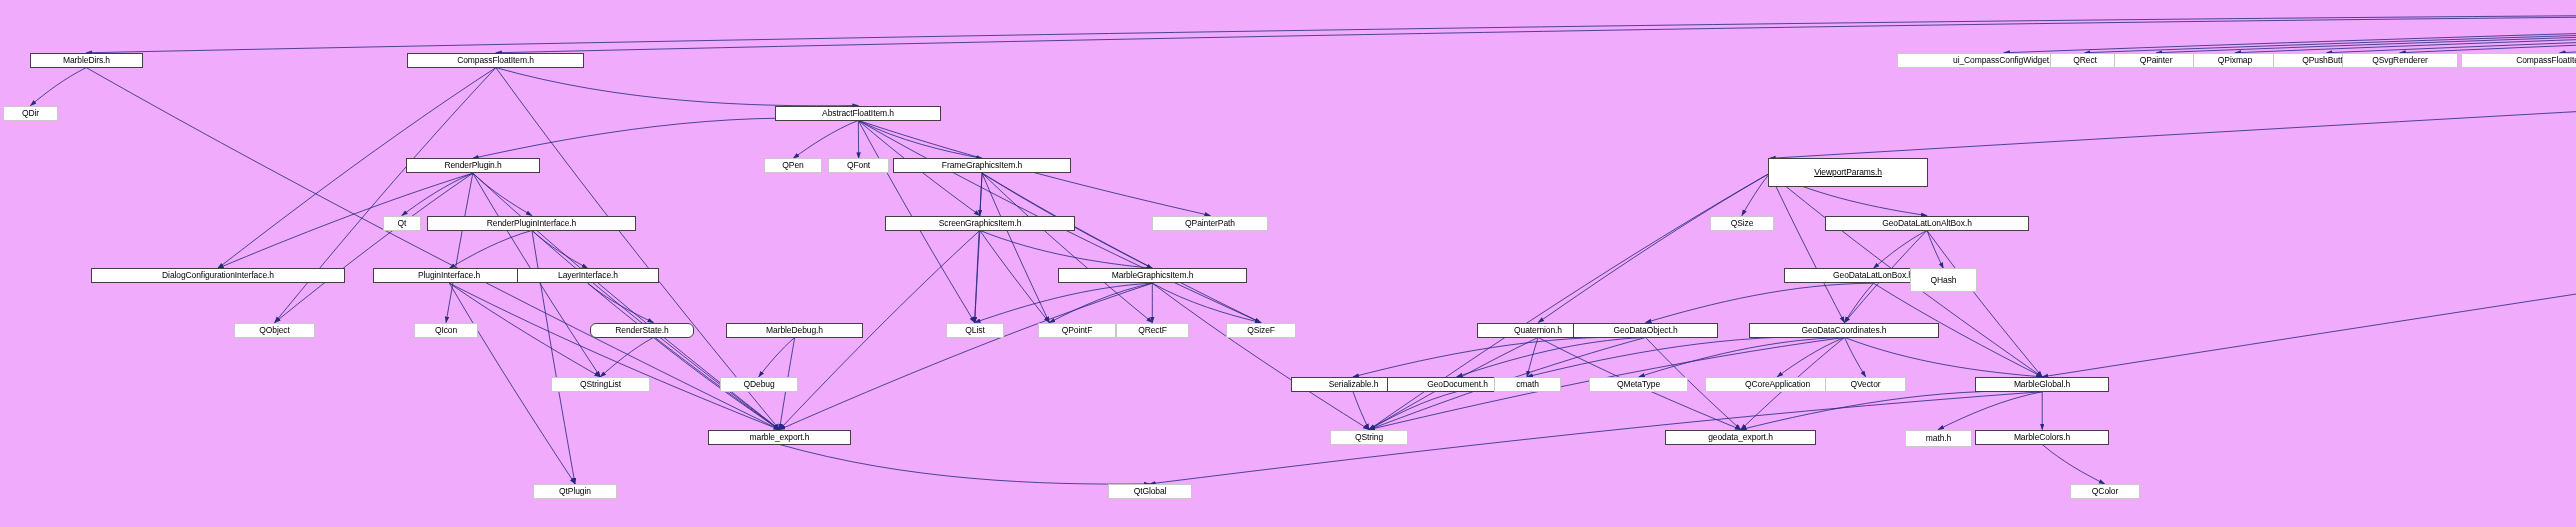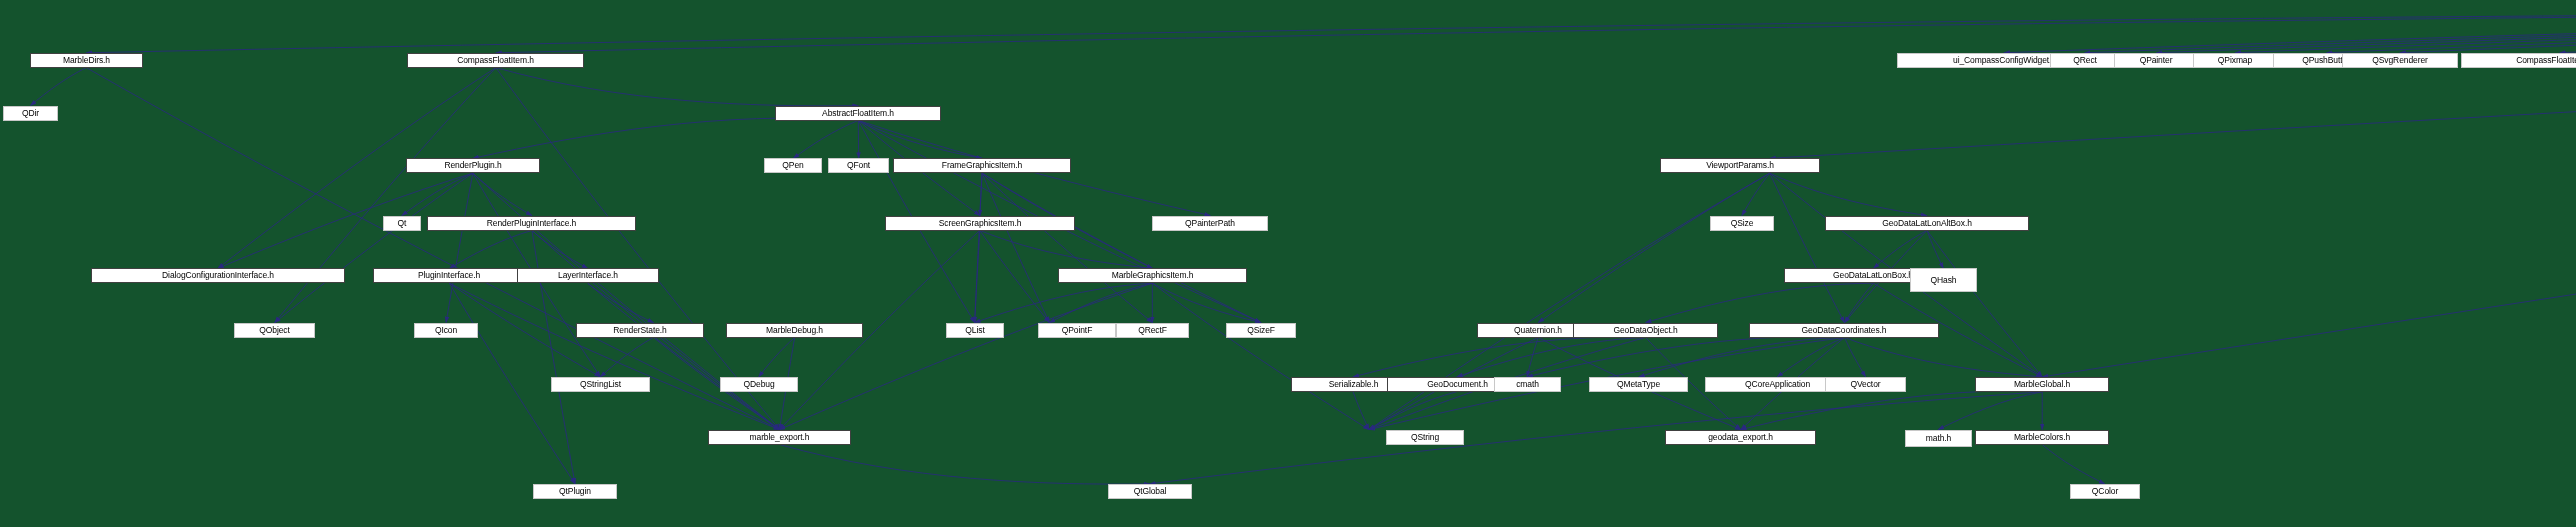--- a/index.html
+++ b/index.html
@@ -1,20 +1,20 @@
 <!DOCTYPE html>
 <html style="font-size:12px"><head>
 <meta charset="utf-8">
 <style>
   html,body{margin:0;padding:0;background:#ffffff;}
   #canvas{
     position:relative;
     width:2576px;
     height:527px;
-    background:#14532d;
+    background:#f0abfc;
     font-family:"Liberation Sans", sans-serif;
     overflow:hidden;
   }
   #edges{position:absolute;left:0;top:0;width:2576px;height:527px;pointer-events:none;}
   .node{
     position:absolute;
     box-sizing:border-box;
     display:flex;
     align-items:center;
     justify-content:center;
@@ -180,21 +180,21 @@
     </div>
     <div class="node thin" style="left: 764px; top: 158px; width: 58px; height: 15px;">
       <span class="nlabel">QPen</span>
     </div>
     <div class="node thin" style="left: 828px; top: 158px; width: 61px; height: 15px;">
       <span class="nlabel">QFont</span>
     </div>
     <div class="node bold" style="left: 893px; top: 158px; width: 178px; height: 15px;">
       <span class="nlabel">FrameGraphicsItem.h</span>
     </div>
-    <div class="node bold" style="left: 1660px; top: 158px; width: 160px; height: 15px;">
+    <div class="node bold" style="left: 1768px; top: 158px; width: 160px; height: 29px; text-decoration: underline;">
       <span class="nlabel">ViewportParams.h</span>
     </div>
     <div class="node thin" style="left: 383px; top: 216px; width: 38px; height: 15px;">
       <span class="nlabel">Qt</span>
     </div>
     <div class="node bold" style="left: 427px; top: 216px; width: 209px; height: 15px;">
       <span class="nlabel">RenderPluginInterface.h</span>
     </div>
     <div class="node bold" style="left: 885px; top: 216px; width: 190px; height: 15px;">
       <span class="nlabel">ScreenGraphicsItem.h</span>
@@ -225,21 +225,21 @@
     </div>
     <div class="node thin" style="left: 1910px; top: 268px; width: 67px; height: 24px;">
       <span class="nlabel">QHash</span>
     </div>
     <div class="node thin" style="left: 234px; top: 323px; width: 81px; height: 15px;">
       <span class="nlabel">QObject</span>
     </div>
     <div class="node thin" style="left: 414px; top: 323px; width: 64px; height: 15px;">
       <span class="nlabel">QIcon</span>
     </div>
-    <div class="node bold" style="left: 576px; top: 323px; width: 128px; height: 15px;">
+    <div class="node bold" style="left: 590px; top: 323px; width: 104px; height: 15px; border-radius: 6px;">
       <span class="nlabel">RenderState.h</span>
     </div>
     <div class="node bold" style="left: 726px; top: 323px; width: 137px; height: 15px;">
       <span class="nlabel">MarbleDebug.h</span>
     </div>
     <div class="node thin" style="left: 946px; top: 323px; width: 58px; height: 15px;">
       <span class="nlabel">QList</span>
     </div>
     <div class="node thin" style="left: 1010px; top: 323px; width: 78px; height: 15px; margin-left: 28px;">
       <span class="nlabel">QPointF</span>
@@ -282,21 +282,21 @@
     </div>
     <div class="node thin" style="left: 1825px; top: 377px; width: 81px; height: 15px;">
       <span class="nlabel">QVector</span>
     </div>
     <div class="node bold" style="left: 1975px; top: 377px; width: 134px; height: 15px;">
       <span class="nlabel">MarbleGlobal.h</span>
     </div>
     <div class="node bold" style="left: 708px; top: 430px; width: 143px; height: 15px;">
       <span class="nlabel">marble_export.h</span>
     </div>
-    <div class="node thin" style="left: 1386px; top: 430px; width: 78px; height: 15px; justify-content: center;">
+    <div class="node thin" style="left: 1330px; top: 430px; width: 78px; height: 15px; justify-content: center;">
       <span class="nlabel">QString</span>
     </div>
     <div class="node bold" style="left: 1665px; top: 430px; width: 151px; height: 15px;">
       <span class="nlabel">geodata_export.h</span>
     </div>
     <div class="node thin" style="left: 1905px; top: 430px; width: 67px; height: 17px;">
       <span class="nlabel">math.h</span>
     </div>
     <div class="node bold" style="left: 1975px; top: 430px; width: 134px; height: 15px;">
       <span class="nlabel">MarbleColors.h</span>

